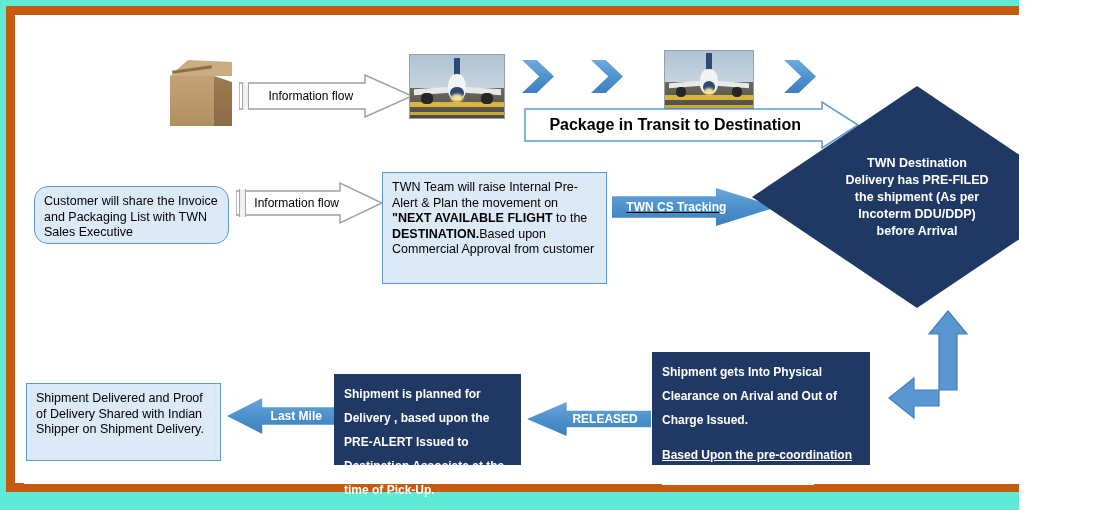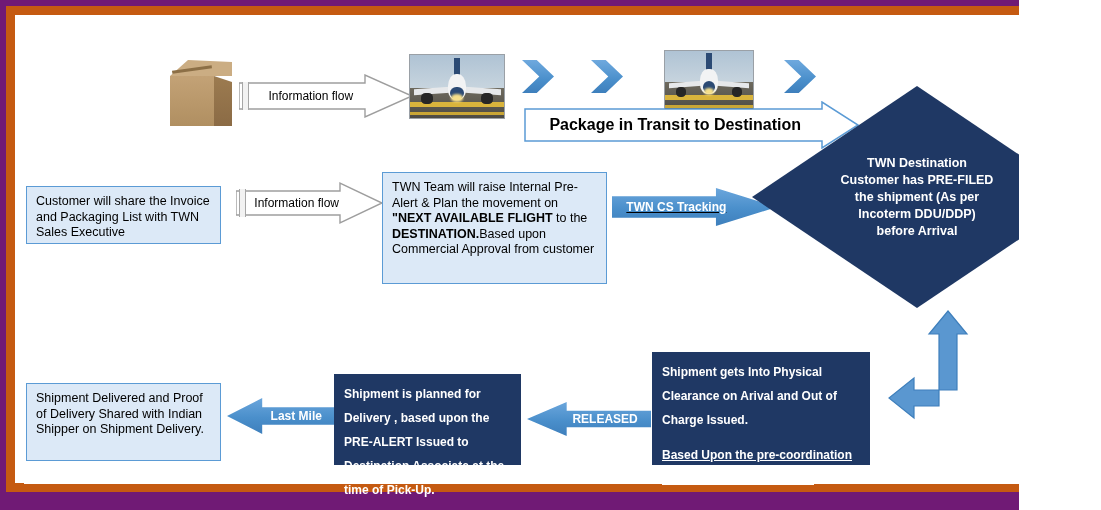--- a/index.html
+++ b/index.html
@@ -1,20 +1,20 @@
 <!DOCTYPE html>
 <html><head>
 <meta charset="utf-8">
 <style>
   html,body{margin:0;padding:0;background:#ffffff;}
   body{font-family:"Liberation Sans", sans-serif;}
   #canvas{
     position:relative;
     width:1019px;height:510px;
-    background:#701a75;
+    background:#5eead4;
     overflow:hidden;
   }
   
   #frame{
     position:absolute;left:6px;top:6px;
     width:1077px;height:486px;
     border:9px solid #C55A11;
     box-sizing:border-box;
     background:#ffffff;
   }
@@ -214,21 +214,21 @@
 
     <div class="chev" style="left:760px;top:38px;width:32px;height:33px;"></div>
 
     <div class="bannerR" style="left:500px;top:79px;width:336px;height:48px;">
       <svg viewBox="0 0 336 48" preserveAspectRatio="none" style="position:absolute;left:0;top:0;width:100%;height:100%;">
         <polygon points="1,8 298,8 298,1 334,24 298,47 298,40 1,40" fill="#FFFFFF" stroke="#5B9BD5" stroke-width="1.5"></polygon>
       </svg>
       <div class="lab">Package in Transit to Destination</div>
     </div>
 
-    <div class="box-light abs" style="left:2px;top:152px;width:195px;height:58px;">
+    <div class="box-light abs" style="left:10px;top:152px;width:195px;height:58px;border-radius:14px;">
       <span>Customer will share the Invoice and Packaging List with TWN Sales Executive</span>
     </div>
 
     <div class="infoarrow" style="left:212px;top:159px;width:148px;height:44px;">
       <svg class="outline" viewBox="0 0 148 44" preserveAspectRatio="none">
         <polygon points="0,10 104,10 104,2 146,22 104,42 104,34 0,34" fill="#FFFFFF" stroke="#9E9E9E" stroke-width="1.4"></polygon>
       </svg>
       <div class="tab"></div>
       <div class="lab">Information flow</div>
     </div>
@@ -237,21 +237,21 @@
       <span id="twn-team-rich"><span>TWN Team will raise Internal Pre-Alert &amp; Plan the movement on </span><span style="font-weight: bold;">"NEXT AVAILABLE FLIGHT</span><span> to the </span><span style="font-weight: bold;">DESTINATION.</span><span>Based upon Commercial Approval from customer</span></span>
     </div>
 
     <div class="bluearrowR" style="left:588px;top:166px;width:165px;height:38px;text-decoration:underline;">
       <div class="lab">TWN CS Tracking</div>
     </div>
 
     <div class="diamond abs" style="left:728px;top:64px;width:330px;height:222px;">
       <div class="dtxt">
         <div>TWN  Destination</div>
-        <div>Customer has PRE-FILED</div>
+        <div>Delivery has PRE-FILED</div>
         <div>the shipment (As per</div>
         <div>Incoterm DDU/DDP)</div>
         <div>before Arrival</div>
       </div>
     </div>
 
     <div class="elbow" style="left:862px;top:288px;width:86px;height:110px;">
       <svg viewBox="0 0 86 110" preserveAspectRatio="none" style="width:100%;height:100%;">
         <polygon points="62,2 80,24 70,24 70,86 86,86 86,76 86,76 84,76 84,76 86,76 86,76 86,76 86,86 86,86" fill="none"></polygon>
         <polygon points="62,1 80,23 70,23 70,80 86,80 86,70 86,70 68,70 68,70 68,70 68,70" fill="none"></polygon>

